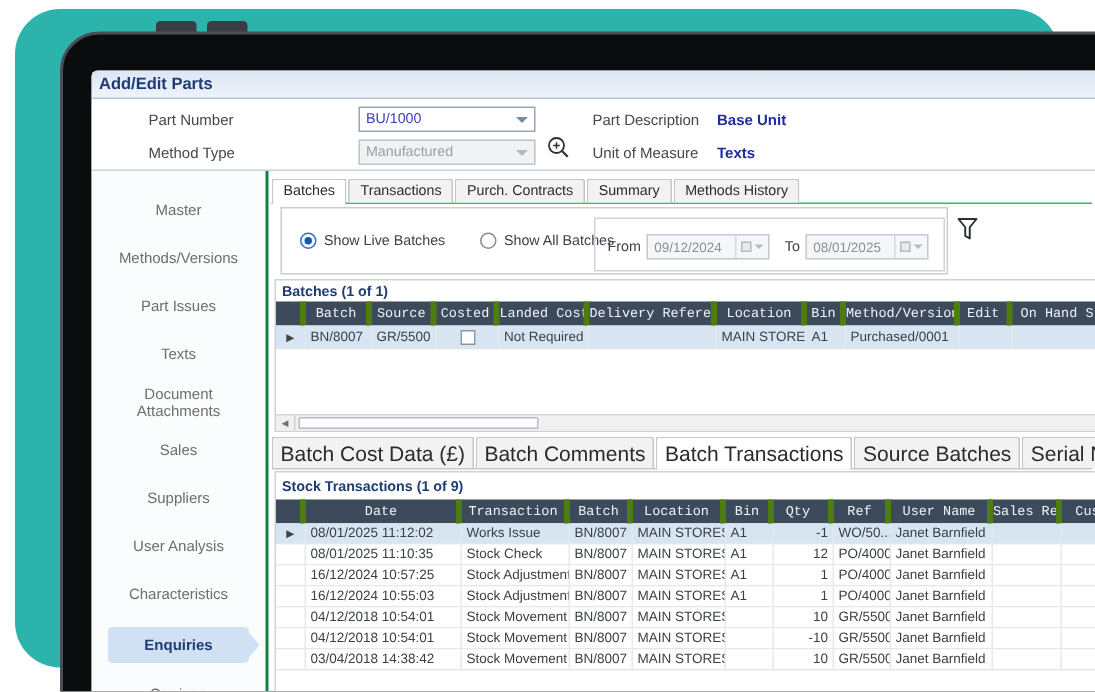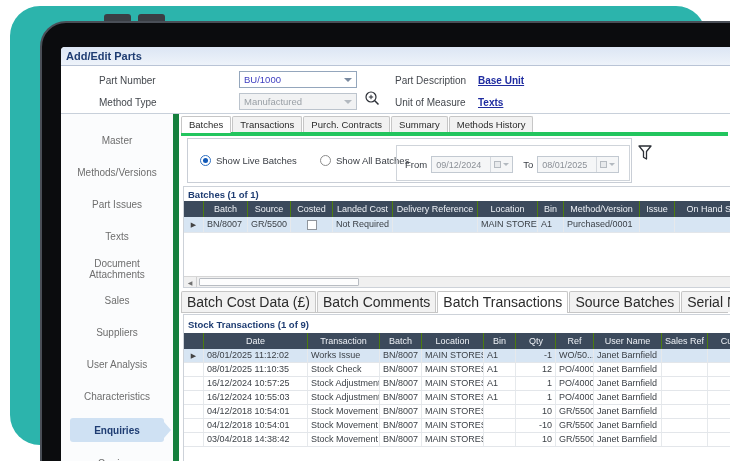--- a/index.html
+++ b/index.html
@@ -29,39 +29,39 @@
   .flabel { position:absolute; font-size:10px; color:#44484e; }
   .combo { position:absolute; left:178px; width:118px; height:17px; border:1px solid #94a6bc;
            background:#fff; display:flex; align-items:center; }
   .combo .cval { flex:1; font-size:9.5px; color:#3d3dc0; padding-left:4px; white-space:nowrap; overflow:hidden; }
   .combo .caret { width:16px; display:flex; justify-content:center; align-items:center; }
   .caret i { border-left:4px solid transparent; border-right:4px solid transparent;
              border-top:4px solid #7a8aa0; display:block; }
   .combo.disabled { background:#f1f2f3; border-color:#bcc4cd; }
   .combo.disabled .cval { color:#9aa0a6; }
   .combo.disabled .caret i { border-top-color:#b3b9c0; }
-  .fvalue { position:absolute; font-size:10px; font-weight:bold; color:#1f2ca0;text-decoration:underline; }
+  .fvalue { position:absolute; font-size:10px; font-weight:bold; color:#1f2ca0; }
   .zoombtn { position:absolute; left:303px; top:24px; width:17px; height:17px; cursor:pointer; }
 
   
   .sidebar { position:absolute; left:0; top:67px; width:118px; height:347px;
-             background:#fbfcfd; border-right:6px solid #15803d; overflow:hidden;
+             background:#fbfcfd; border-right:2px solid #15803d; overflow:hidden;
              display:flex; flex-direction:column; align-items:center; padding-top:16px; gap:11px; }
   .side-item { width:100px; min-height:21px; display:flex; align-items:center; justify-content:center;
                text-align:center; font-size:10px; color:#6e6e6e; line-height:11px; cursor:pointer;
                position:relative; border-radius:3px; }
   .side-item.on { background:#cfe1f3; font-weight:bold; color:#1e3c72; min-height:24px; width:94px; }
   .side-item.on::after { content:''; position:absolute; right:-7px; top:50%; transform:translateY(-50%);
                border-left:7px solid #cfe1f3; border-top:8px solid transparent; border-bottom:8px solid transparent; }
 
   
   .content { position:absolute; left:118px; top:67px; width:551px; height:347px; overflow:hidden; }
 
   .tabstrip { position:absolute; display:flex; align-items:flex-end; height:19px; }
-  .tabs1 { left:2px; top:3px; width:547px; border-bottom:4px solid #22c55e; }
+  .tabs1 { left:2px; top:3px; width:547px; border-bottom:1px solid #22c55e; }
   .tabs2 { left:2px; top:180px; width:547px; border-bottom:1px solid #c6c6c6; }
   .tab { font-size:9.5px; color:#2b2b2b; background:#f2f2f2; border:1px solid #c6c6c6; border-bottom:none;
          padding:2px 7px 2px 7px; margin-right:1px; border-radius:2px 2px 0 0; white-space:nowrap; cursor:pointer; }
   .tabs2 .tab { font-size:14px; padding:2px 5px; }
   .tab.on { background:#fff; font-weight:normal; padding-bottom:3px; margin-bottom:-1px; }
 
   
   .filter-panel { position:absolute; left:8px; top:24px; width:445px; height:45px;
                   border:1px solid #c9ced6; background:#fff; }
   .radio-group { position:absolute; top:16px; display:flex; align-items:center; gap:5px; cursor:pointer; }
@@ -84,21 +84,21 @@
   .funnel { position:absolute; left:458px; top:30px; cursor:pointer; }
 
   
   .group { position:absolute; border:1px solid #cdd2d9; background:#fff; }
   .batches-group { left:4px; top:72px; width:600px; height:102px; }
   .stock-group   { left:4px; top:200px; width:640px; height:160px; }
   .gcaption { font-size:9.5px; font-weight:bold; color:#1e3c72; padding:2px 0 0 4px; height:14px; }
   .stock-group .gcaption { height:18px; padding-top:4px; }
   .ghead { display:flex; background:#3c4a5c; height:16px; }
   .hc { height:16px; line-height:16px; font-size:9px; color:#eef1f6; text-align:center;
-        border-right:1px solid #4d7c0f; white-space:nowrap; overflow:hidden; flex:none; cursor:pointer; }
+        border-right:4px solid #4d7c0f; white-space:nowrap; overflow:hidden; flex:none; cursor:pointer;font-family:Liberation Mono, monospace; }
   .gbody { background:#fff; }
   .grow { display:flex; border-bottom:1px solid #e3e6ea; background:#fff; cursor:pointer; }
   .grow.on { background:#d7e5f3; }
   .brow { height:16px; } .srow { height:14px; }
   .cell { flex:none; font-size:9px; color:#3a3f45; padding:0 3px; white-space:nowrap;
           overflow:hidden; border-right:1px solid #e6e9ec; height:100%; }
   .brow .cell { line-height:15px; } .srow .cell { line-height:13px; }
   .cind { width:20px; text-align:center; padding:0; }
   .rowind { font-size:7px; color:#444; }
   .ccenter { display:flex; align-items:center; justify-content:center; }
@@ -269,21 +269,21 @@
           <div class="hc">Landed Cost</div>
 
           <div class="hc">Delivery Reference</div>
 
           <div class="hc">Location</div>
 
           <div class="hc">Bin</div>
 
           <div class="hc">Method/Version</div>
 
-          <div class="hc">Issue</div>
+          <div class="hc">Edit</div>
 
           <div class="hc">On Hand Stock</div>
         </div>
       <div class="gbody">
 
           <div class="grow brow on">
             <div class="cell cind"><span class="rowind">▶</span></div>
             <div class="cell b1">BN/8007</div>
             <div class="cell b2">GR/5500</div>
             <div class="cell b3 ccenter">

